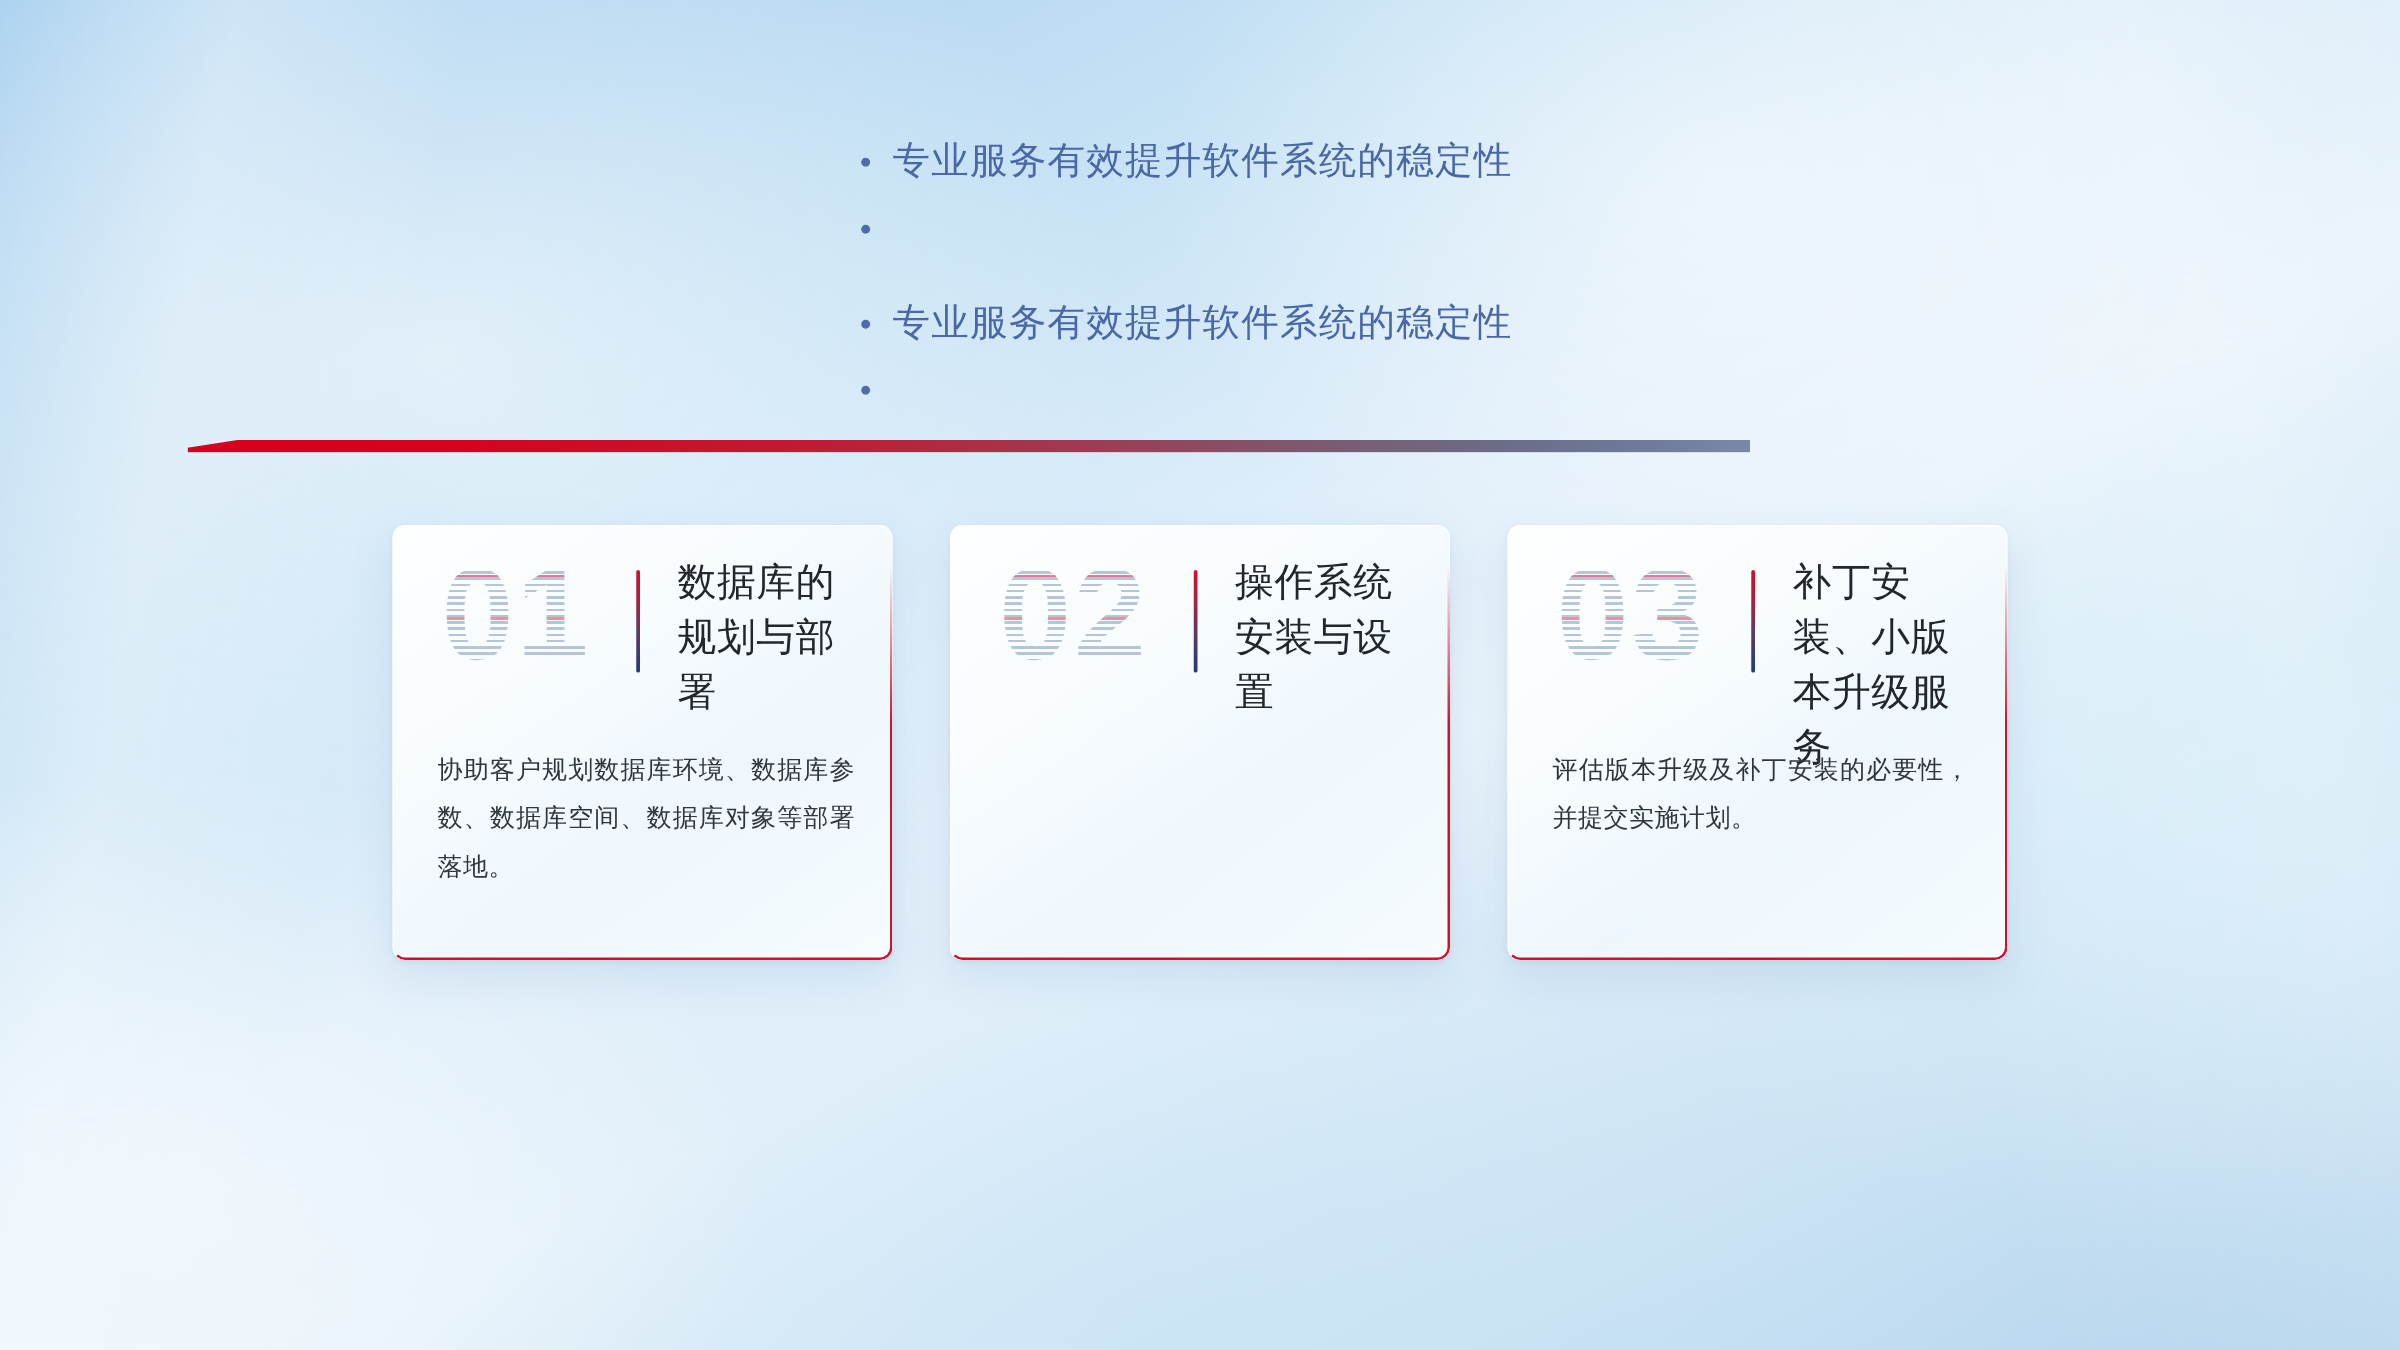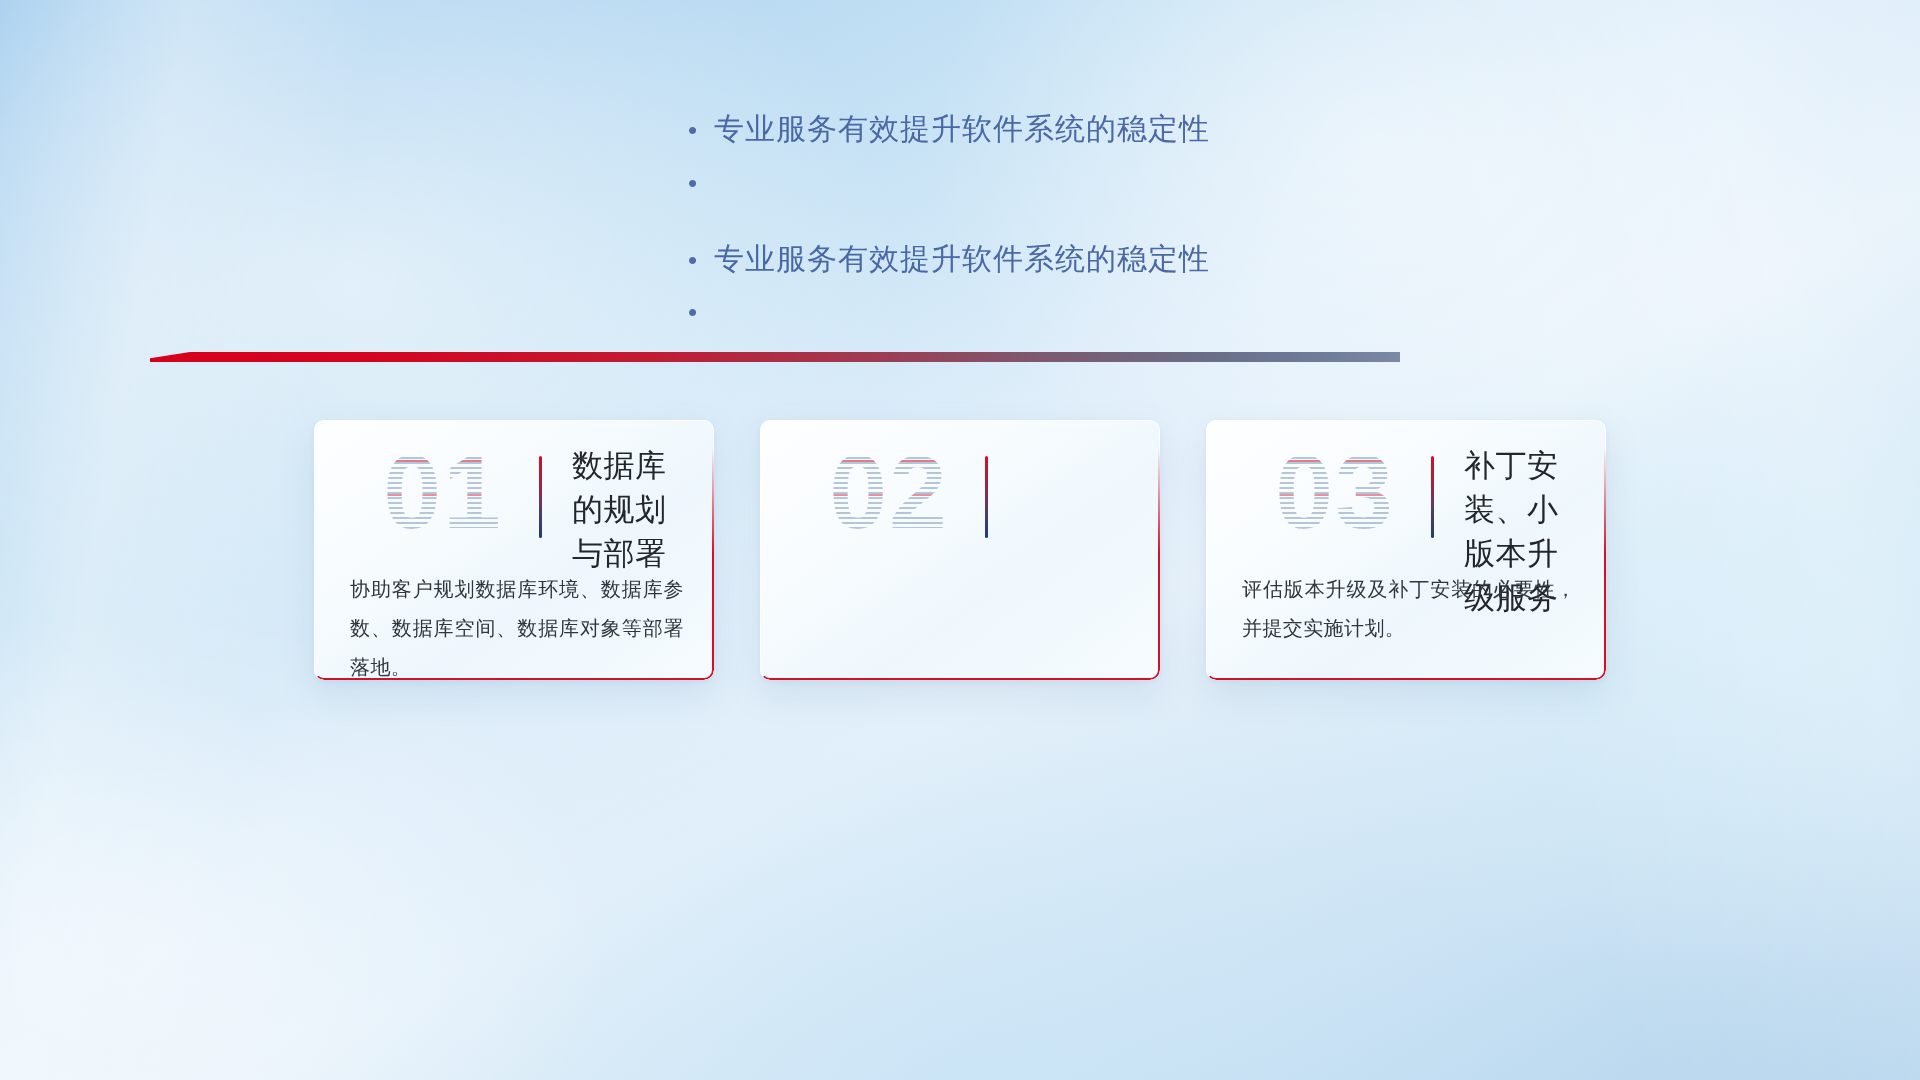--- a/index.html
+++ b/index.html
@@ -73,32 +73,31 @@
   }
 
   
   .cards{
     position:absolute; left:0; top:420px; width:1920px;
     display:flex; justify-content:center; gap:46px;
     z-index:4;
   }
   .card{
     position:relative;
-    width:400px; height:260px;
+    width:400px; height:348px;
     border-radius:10px;
     background:linear-gradient(145deg,
       rgba(255,255,255,.96) 0%,
       rgba(250,253,255,.93) 32%,
       rgba(240,248,253,.90) 62%,
       rgba(247,252,255,.95) 100%);
     box-shadow:
       0 2px 4px rgba(120,150,180,.10),
       0 14px 34px rgba(110,145,180,.16);
     overflow:hidden;
-    padding-left:30px;
   }
   
   .card::after{
     content:""; position:absolute; inset:0; border-radius:10px;
     pointer-events:none;
     border-right:2.5px solid #d1102a;
     border-bottom:2.5px solid #d1102a;
     border-top:2.5px solid transparent;
     border-left:2.5px solid transparent;
     -webkit-mask-image:linear-gradient(205deg, rgba(0,0,0,0) 6%, rgba(0,0,0,1) 30%);
@@ -156,21 +155,21 @@
     border-radius:2px;
   }
 
   .card-title{
     position:absolute; left:228px; top:24px; right:22px;
     font-size:31px; line-height:1.42; color:#23272c;
     font-weight:500; letter-spacing:.5px;
   }
 
   .card-body{
-    position:absolute; left:36px; right:30px; top:150px;
+    position:absolute; left:36px; right:30px; top:177px;
     font-size:20px; line-height:1.95;
     color:#30363d; letter-spacing:.4px;
     text-align:justify;
   }
 </style>
 </head>
 <body>
 
 <div class="stage">
 
@@ -210,20 +209,21 @@
         <div class="card-title">数据库的规划与部署</div>
       </div>
       <div class="card-body">协助客户规划数据库环境、数据库参数、数据库空间、数据库对象等部署落地。</div>
     </div>
 
     <div class="card">
       <div class="card-head">
         <div class="wm">02</div>
         <div class="wm-red">02</div>
         <div class="rule"></div>
+        <div class="card-title">操作系统安装与设置</div>
       </div>
     </div>
 
     <div class="card">
       <div class="card-head">
         <div class="wm">03</div>
         <div class="wm-red">03</div>
         <div class="rule"></div>
         <div class="card-title">补丁安装、小版本升级服务</div>
       </div>

